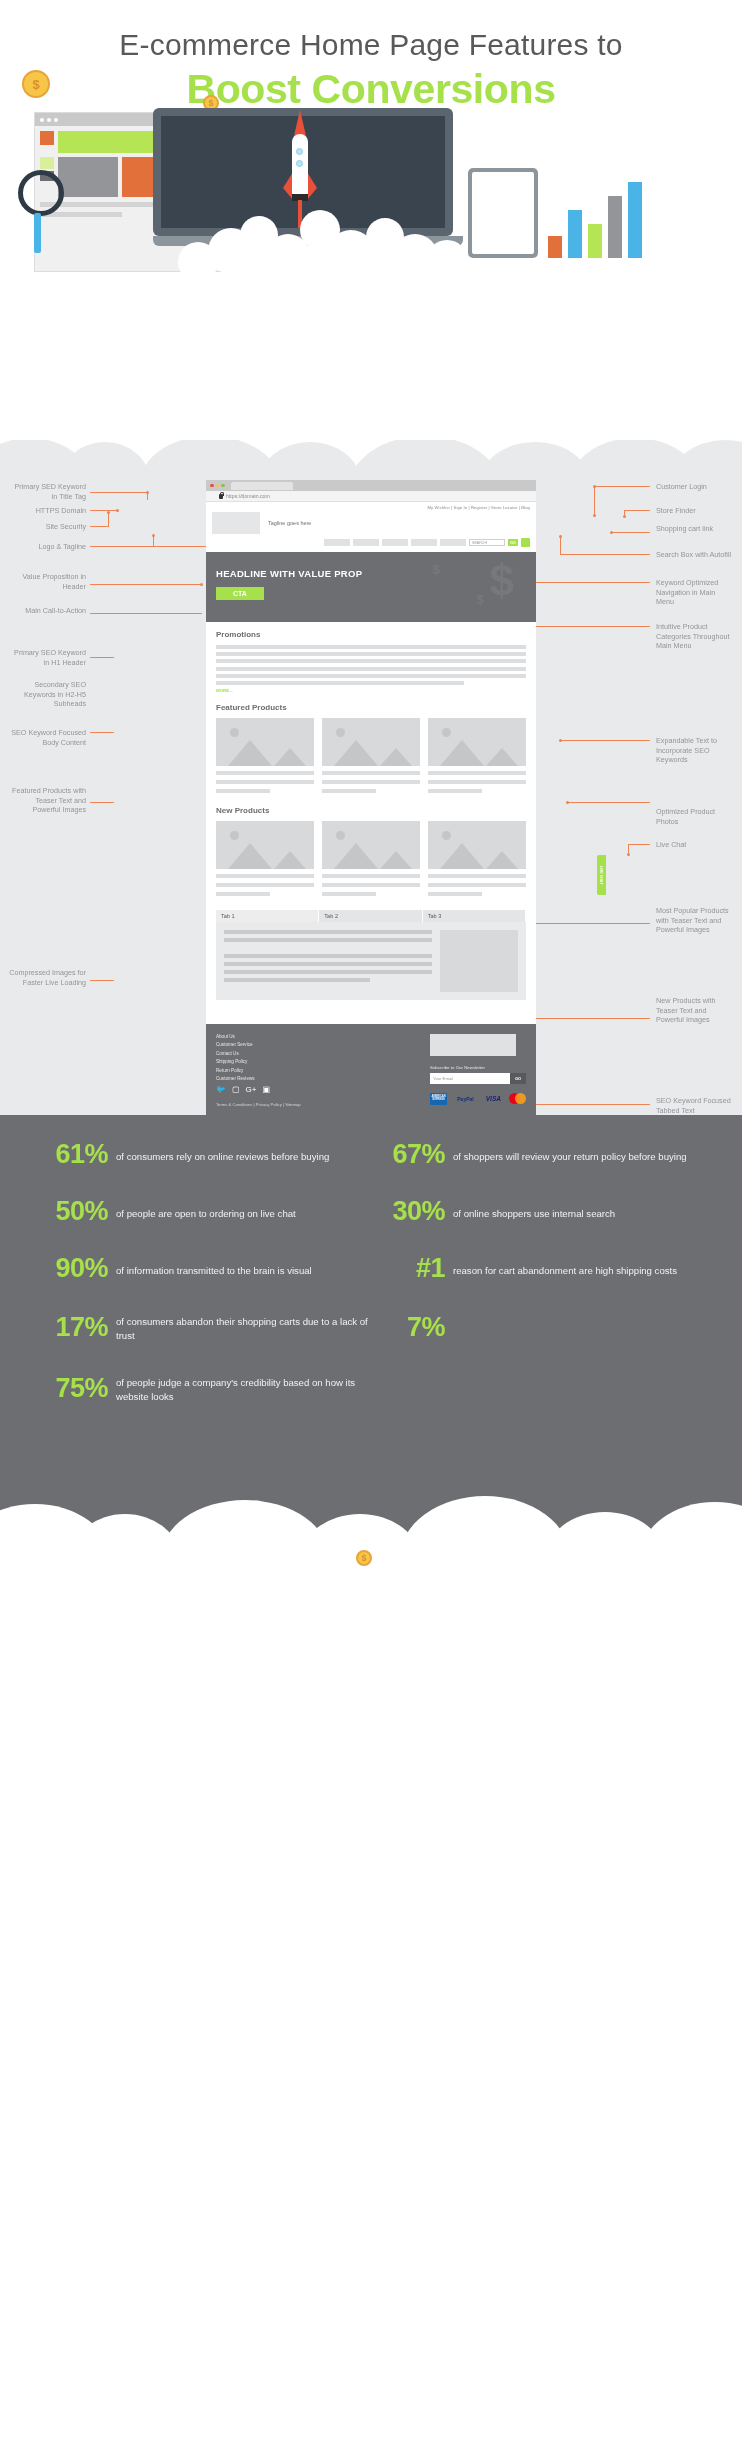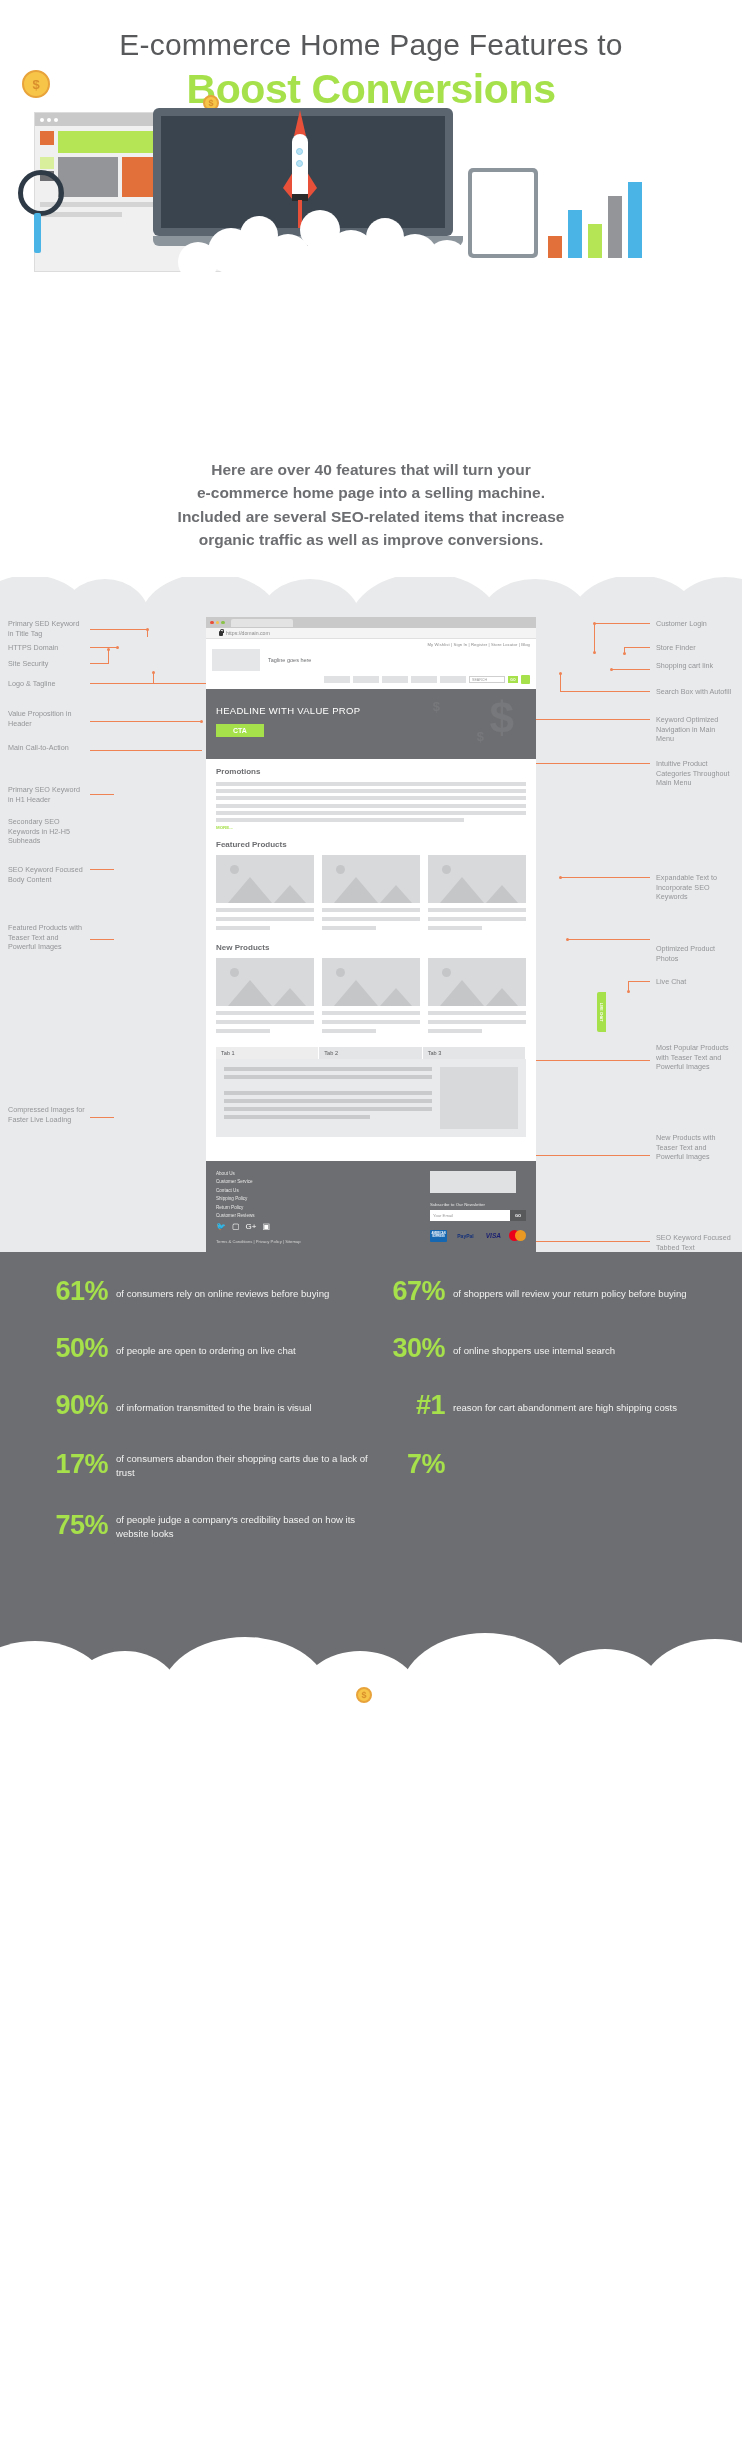--- a/index.html
+++ b/index.html
@@ -97,21 +97,21 @@
   
   .cloud-div { position: relative; height: 30px; background: #ffffff; overflow: hidden; }
   .cloud-div .cl { position: absolute; background: #e9eaeb; border-radius: 50%; bottom: -40px; }
 
   
   .wf-wrap { position: relative; width: 742px; background: #e9eaeb; padding: 10px 0 0; }
   .wf-canvas { position: relative; width: 742px; }
   .wf { position: relative; margin: 0 auto; width: 330px; background: #ffffff; }
 
   .lbl { position: absolute; font-size: 7.2px; color: #939598; line-height: 1.35; width: 78px; }
-  .lbl.left { text-align: left; left: 8px; }
+  .lbl.left { text-align: right; left: 8px; }
   .lbl.right { text-align: left; left: 656px; }
   .ldr { position: absolute; height: 1px; background: #ef8354; }
   .ldr-v { position: absolute; width: 1px; background: #ef8354; }
   .ldot { position: absolute; width: 3px; height: 3px; border-radius: 50%; background: #ef8354; }
 
   
   .wf-chrome { background: #c9c9c9; height: 11px; display:flex; align-items:center; padding-left:4px; gap:2px;}
   .wf-chrome .d { width: 3.5px; height: 3.5px; border-radius: 50%; }
   .wf-tab { margin-left: 4px; width: 62px; height: 8px; background: #e3e3e3; border-radius: 2px 2px 0 0; }
   .wf-url { background: #f4f4f4; height: 11px; display:flex; align-items:center; padding-left:20px;
@@ -125,21 +125,21 @@
   .wf-tagline { font-size: 5.5px; color: #6d6e71; margin-left: 8px; }
   .wf-navrow { display:flex; align-items:center; gap: 3px; padding: 0 6px 5px; justify-content:flex-end;}
   .wf-navitem { width: 26px; height: 7px; background: #e0e1e2; }
   .wf-search { width: 36px; height: 7.5px; background:#fff; border:1px solid #cfcfcf;
                font-size:3.6px; color:#999; display:flex; align-items:center; padding-left:2px;}
   .wf-go { width: 10px; height: 7.5px; background: #a6e04b; color:#fff; font-size:3.4px; font-weight:bold;
            display:flex;align-items:center;justify-content:center;}
   .wf-cart { width: 9px; height: 9px; background: #a6e04b; position:relative; border-radius:1px;}
 
   .wf-hero { position: relative; height: 70px; background: #6d6e71; padding: 16px 10px; overflow:hidden;}
-  .wf-hero h2 { font-size: 9.5px; color: #fff; font-weight: 400; letter-spacing:.3px;}
+  .wf-hero h2 { font-size: 9.5px; color: #fff; font-weight: 700; letter-spacing:.3px;}
   .wf-cta { margin-top: 8px; width: 48px; height: 13px; background:#a6e04b; color:#fff;
             font-size:7px; font-weight:bold; display:flex;align-items:center;justify-content:center;}
   .wf-hero .ghost { position:absolute; color:rgba(255,255,255,.07); font-weight:bold; }
 
   .wf-sec { padding: 8px 10px 2px; }
   .wf-h { font-size: 8px; color: #6d6e71; font-weight: 600; margin-bottom: 6px; }
   .wf-h2s { font-size: 5.6px; color: #58595b; font-weight: bold; margin: 5px 0 4px; }
   .tl { height: 4px; background: #dcdddf; margin-bottom: 3.2px; }
   .tl.s { width: 55%; }
   .tl.m { width: 80%; }
@@ -296,26 +296,20 @@
       <div class="chart">
         <div class="cbar b1"></div>
         <div class="cbar b2"></div>
         <div class="cbar b3"></div>
         <div class="cbar b4"></div>
         <div class="cbar b5"></div>
       </div>
     </div>
   </div>
 
-  <div class="intro">
-    <p>Here are over 40 features that will turn your</p>
-    <p>e-commerce home page into a selling machine.</p>
-    <p>Included are several SEO-related items that increase</p>
-    <p>organic traffic as well as improve conversions.</p>
-  </div>
 
   <div class="cloud-div">
     <div class="cl" style="left:-30px;width:120px;height:90px;bottom:-58px"></div>
     <div class="cl" style="left:60px;width:90px;height:80px;bottom:-52px"></div>
     <div class="cl" style="left:140px;width:140px;height:96px;bottom:-62px"></div>
     <div class="cl" style="left:260px;width:100px;height:78px;bottom:-50px"></div>
     <div class="cl" style="left:350px;width:150px;height:100px;bottom:-66px"></div>
     <div class="cl" style="left:480px;width:110px;height:82px;bottom:-54px"></div>
     <div class="cl" style="left:570px;width:130px;height:94px;bottom:-62px"></div>
     <div class="cl" style="left:670px;width:110px;height:84px;bottom:-54px"></div>

